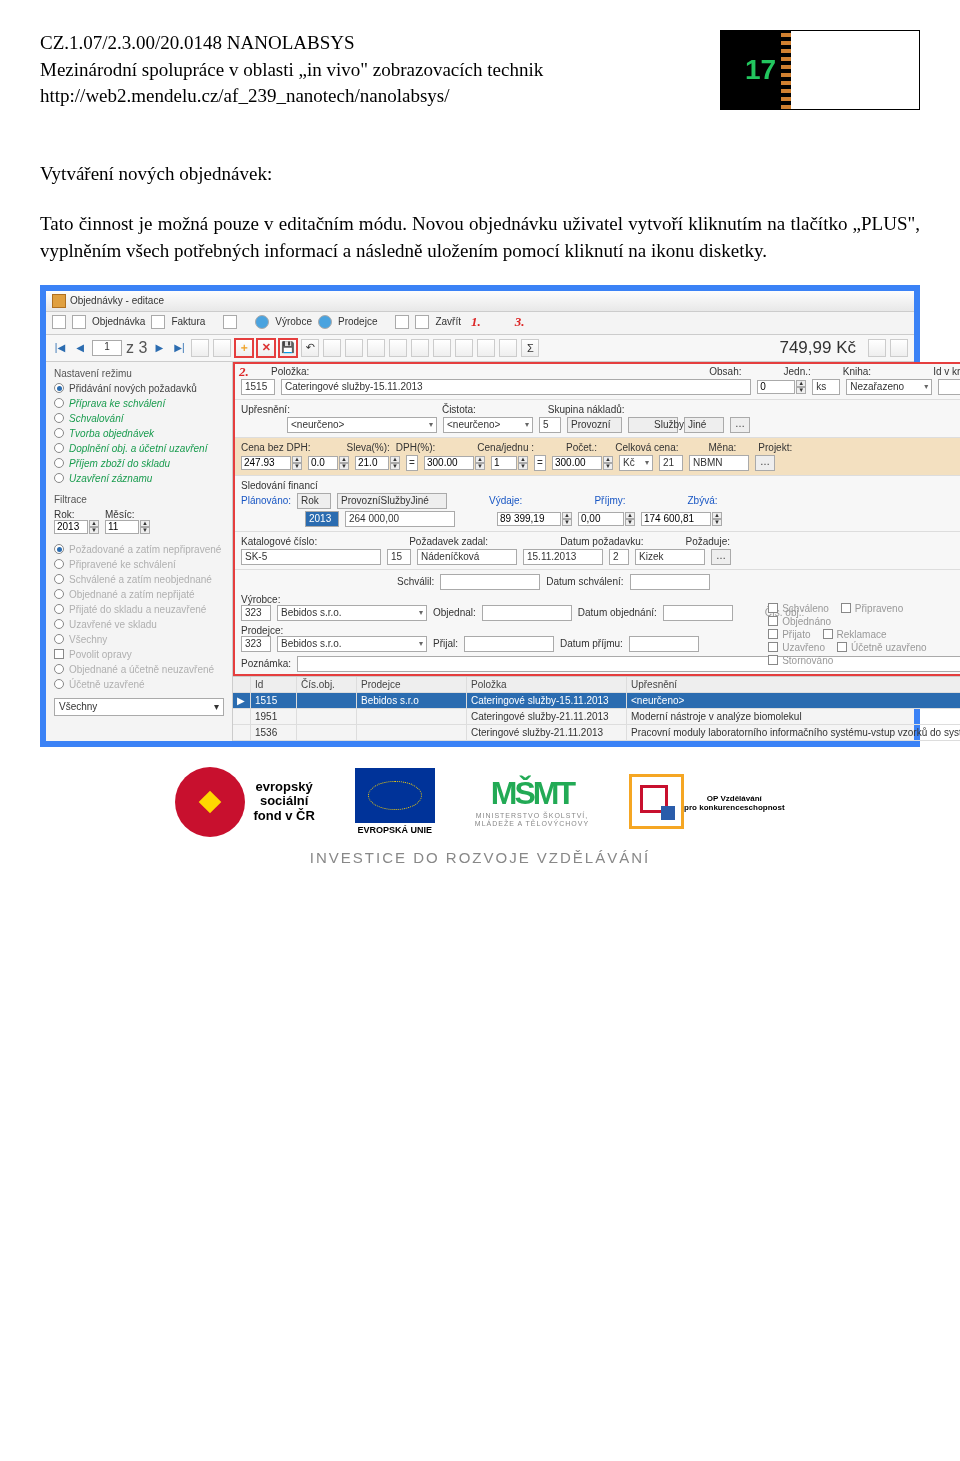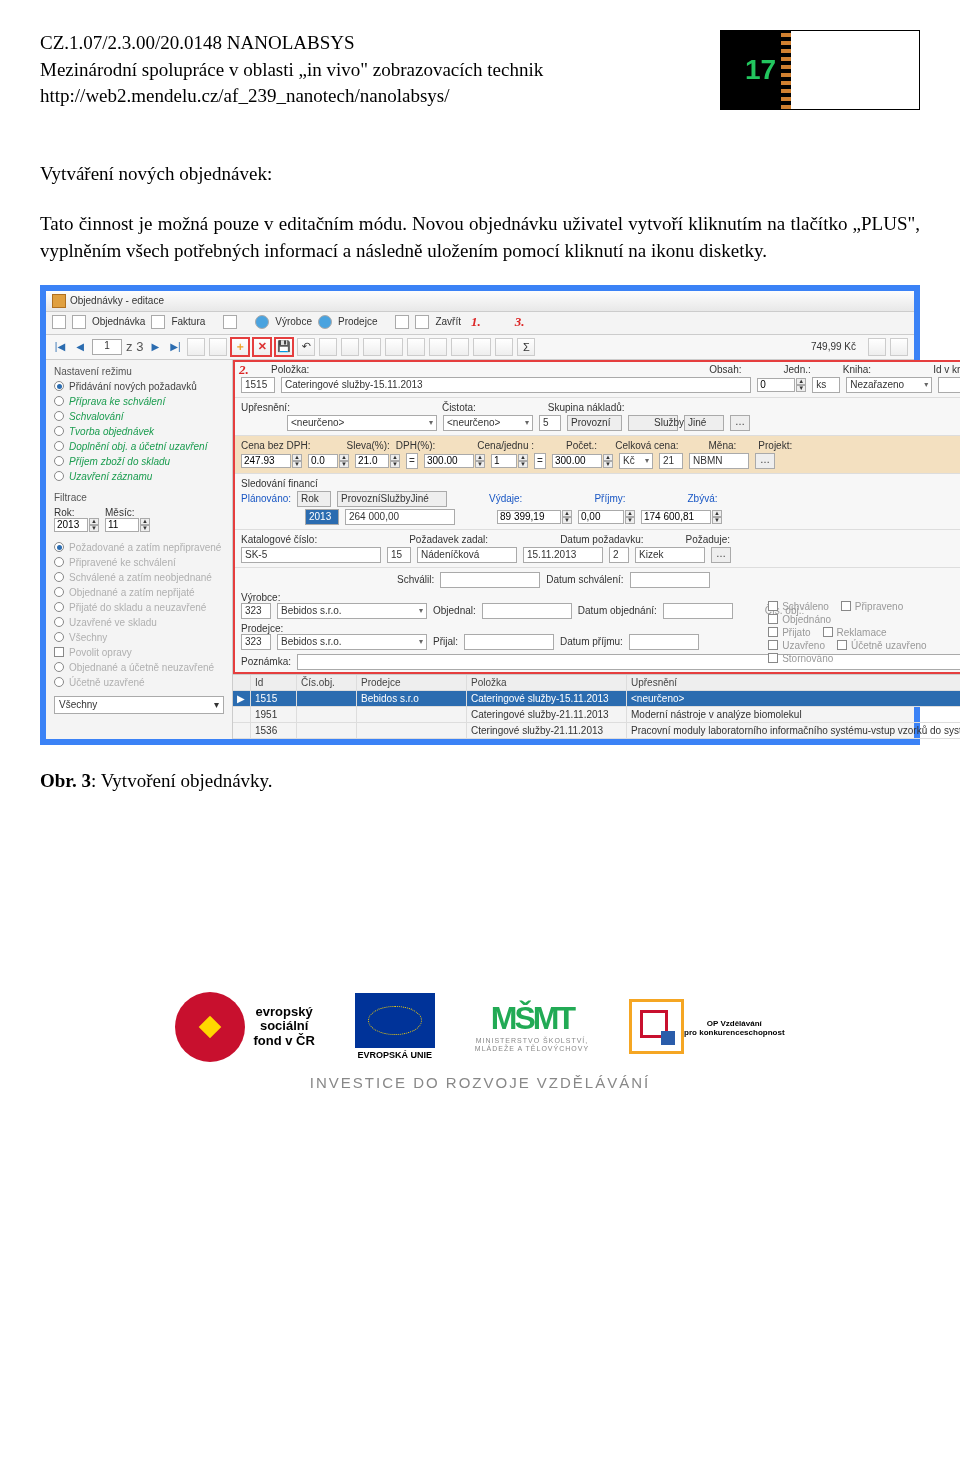--- a/index.html
+++ b/index.html
@@ -98,25 +98,25 @@
   .tab-row .lbl{font-size:10px;}
   .tab-row .sep{width:6px;}
   .nav-row{
     display:flex; align-items:center; gap:4px;
     padding:3px 6px;
     border-bottom:1px solid #ccc;
     background:#f7f7f7;
   }
   .nav-btn{width:16px;height:16px;display:flex;align-items:center;justify-content:center;color:#2b6cb0;font-size:10px;border:1px solid transparent;}
   .nav-input{width:30px;height:16px;border:1px solid #aaa;background:#fff;text-align:center;font-size:10px;}
-  .nav-txt{font-size:13px;color:#555;}
+  .nav-txt{font-size:16px;color:#555;}
   .tool{width:18px;height:18px;border:1px solid #ccc;background:linear-gradient(#fff,#eee);display:flex;align-items:center;justify-content:center;font-size:11px;}
   .hl-red{outline:2px solid #e53e3e; outline-offset:-1px;}
   .callout{color:#dc2626;font-weight:bold;font-size:13px;font-family:serif;font-style:italic;}
-  .total{font-size:10px;margin-left:auto;margin-right:8px;}
+  .total{font-size:17px;margin-left:auto;margin-right:8px;}
   .main-area{display:flex;}
   .sidebar{
     width:190px;
     border-right:1px solid #ccc;
     background:#f4f4f4;
     padding:4px 0 4px 0;
   }
   .sb-section{font-size:10px;color:#555;padding:2px 8px;}
   .sb-item{display:flex;align-items:center;gap:5px;padding:2px 8px;font-size:10px;color:#444;}
   .sb-item.green{color:#1a9c4f;font-style:italic;}
@@ -682,23 +682,20 @@
             <div class="gcell" style="width:60px;"></div>
             <div class="gcell" style="width:110px;"></div>
             <div class="gcell" style="width:160px;">Cteringové služby-21.11.2013</div>
             <div class="gcell" style="flex:1;">Pracovní moduly laboratorního informačního systému-vstup vzorků do systému</div>
           </div>
         </div>
       </div>
     </div>
   </div>
 
-  <div class="caption">
-    <b>Obr. 3</b><span>: Vytvoření objednávky.</span>
-  </div>
 
   <div class="footer">
     <div class="flogos">
       <div class="esf">
         <div class="esf-star">
             <div class="center"></div>
           </div>
         <div class="esf-txt">
           <div>evropský</div>
           <div>sociální</div>

